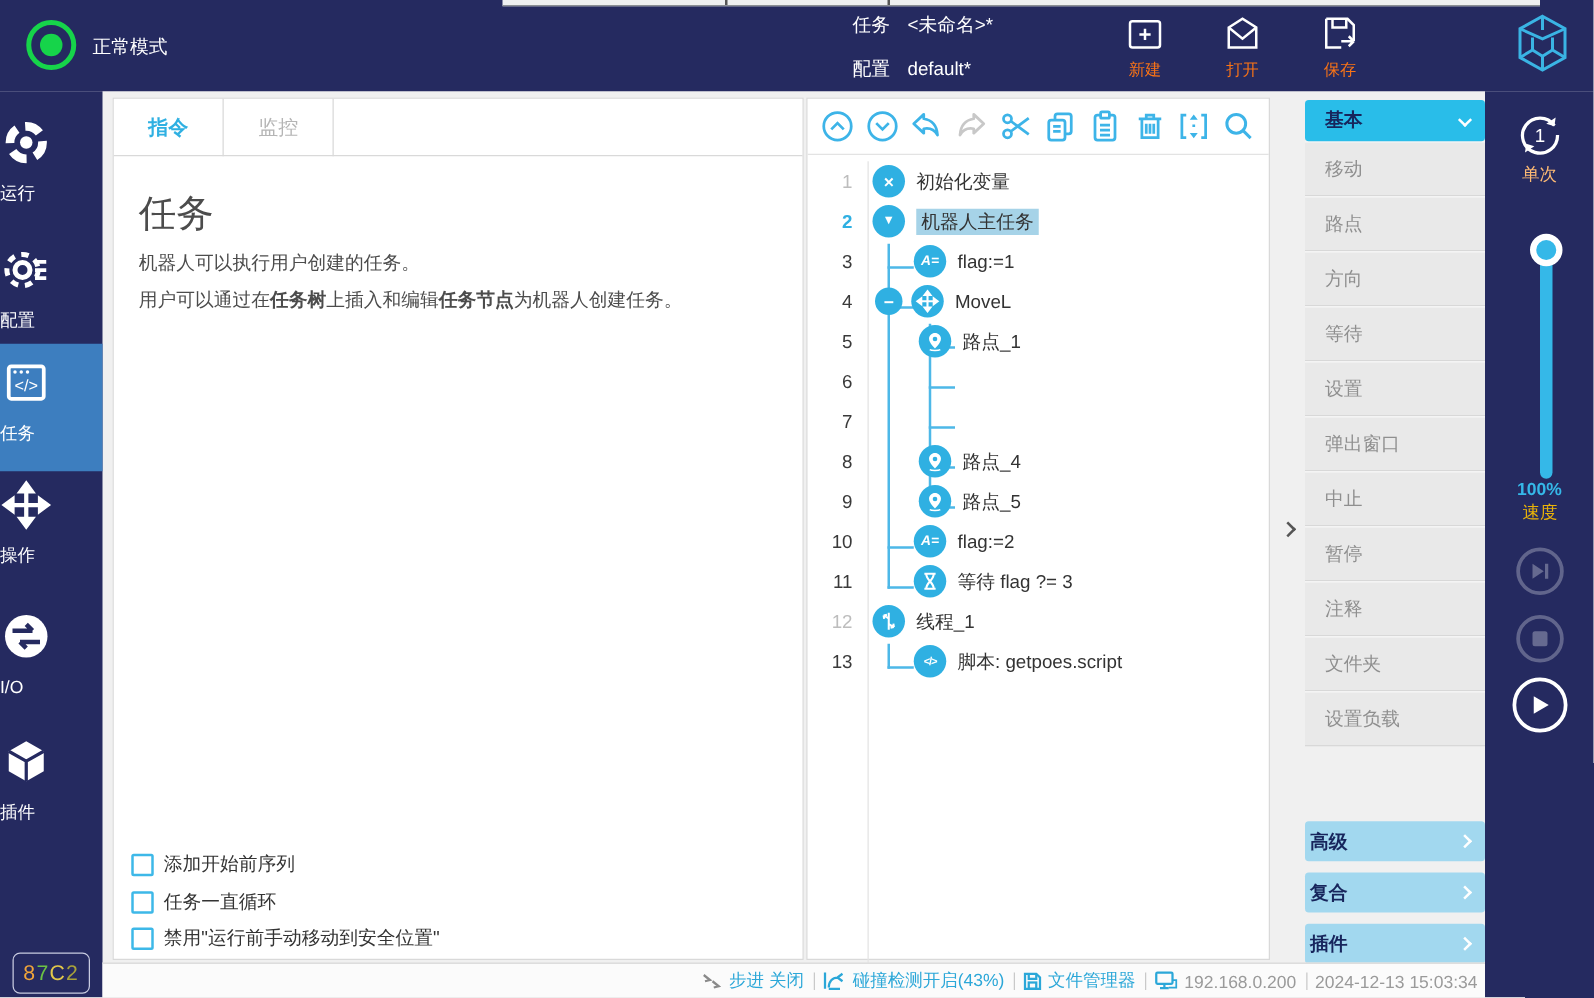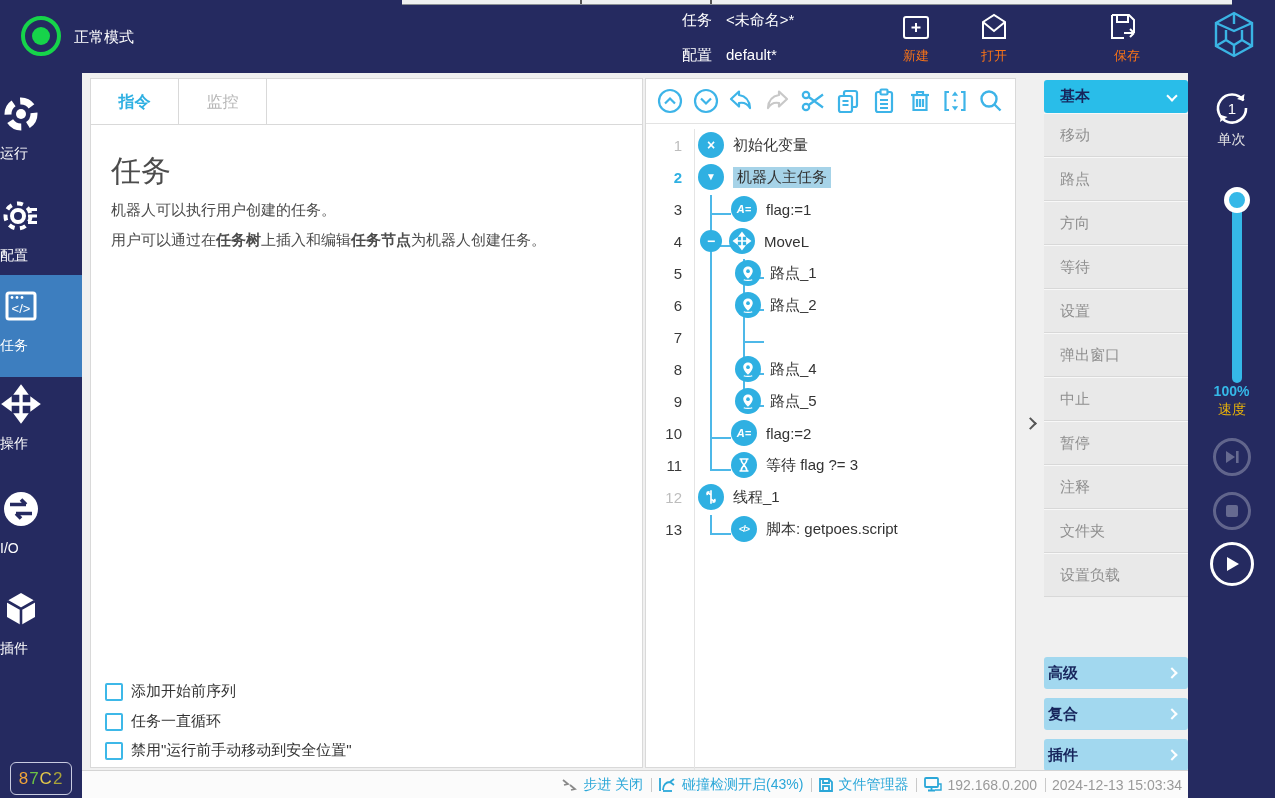--- a/index.html
+++ b/index.html
@@ -74,21 +74,21 @@
   .instr{position:absolute;left:1044px;top:80px;width:144px;height:691px;}
   .instr-head{height:33px;background:#29bde9;border-radius:3px;display:flex;align-items:center;font-size:15px;font-weight:bold;color:#17255c;padding-left:16px;position:relative;cursor:pointer;}
   .instr-head .chevD{position:absolute;right:12px;top:12px;width:8px;height:8px;border-left:2px solid #fff;border-bottom:2px solid #fff;transform:rotate(-45deg);}
   .iitem{height:44px;background:#e9e9e9;border-bottom:1px solid #d8d8d8;border-top:1px solid #f8f8f8;display:flex;align-items:center;padding-left:16px;font-size:15px;color:#8f8f8f;cursor:pointer;}
   .sectionbtn{position:absolute;left:0;width:144px;height:32px;background:#a2d8ef;border-radius:3px;display:flex;align-items:center;font-size:15px;font-weight:bold;color:#17255c;padding-left:4px;cursor:pointer;}
   .sectionbtn .chevR2{position:absolute;right:12px;width:8px;height:8px;border-top:2px solid #fff;border-right:2px solid #fff;transform:rotate(45deg);}
 
   
   .rail{position:absolute;left:1188px;top:73px;width:87px;height:725px;background:#252a60;}
   .railicon{position:absolute;left:0;top:14px;width:87px;display:flex;justify-content:center;}
-  .raillab{position:absolute;left:0;top:58px;width:87px;text-align:center;color:#e5e5e5;font-size:14px;}
+  .raillab{position:absolute;left:0;top:58px;width:87px;text-align:center;color:#fdba74;font-size:14px;}
   .slider-track{position:absolute;left:44px;top:124px;width:10px;height:186px;background:#35b8e8;border-radius:5px;cursor:pointer;}
   .slider-thumb{position:absolute;left:36px;top:114px;width:26px;height:26px;border-radius:50%;background:#35b8e8;border:5px solid #fff;cursor:pointer;}
   .speedpct{position:absolute;left:0;top:310px;width:87px;text-align:center;color:#35b8e8;font-size:14px;font-weight:bold;}
   .speedlab{position:absolute;left:0;top:328px;width:88px;text-align:center;color:#eab308;font-size:14px;}
   .tbtn-round{position:absolute;left:50%;transform:translateX(-50%);border-radius:50%;display:flex;align-items:center;justify-content:center;cursor:pointer;}
   .dim{border:3px solid rgba(255,255,255,0.28);}
   .lit{border:3px solid #fff;}
 
   
   .statusbar{position:absolute;left:82px;top:770px;width:1106px;height:28px;background:#fbfbfb;border-top:1px solid #d4d4d4;display:flex;align-items:center;justify-content:flex-end;padding-right:6px;font-size:14px;}
@@ -126,21 +126,21 @@
     </div>
     <div class="hbtn" style="left:962px;">
       <span>
           <svg width="34" height="34" viewBox="0 0 34 34" fill="none" stroke="#fff" stroke-width="2">
             <path d="M6 12l11-7 11 7v16H6z"></path>
             <path d="M6 12l11 9 11-9"></path>
           </svg>
         </span>
       <span class="blab">打开</span>
     </div>
-    <div class="hbtn" style="left:1076px;align-items:flex-end;">
+    <div class="hbtn" style="left:1040px;">
       <span>
           <svg width="34" height="34" viewBox="0 0 34 34" fill="none" stroke="#fff" stroke-width="2">
             <path d="M6 5h17l5 5v13"></path>
             <path d="M6 5v23h12"></path>
             <path d="M11 5v7h11V5"></path>
             <path d="M18 23h10m0 0l-4-4m4 4l-4 4"></path>
           </svg>
         </span>
       <span class="blab">保存</span>
     </div>
@@ -387,30 +387,20 @@
                 <path d="M13 4.5c3.4 0 6.2 2.7 6.2 6 0 4.5-6.2 10-6.2 10s-6.2-5.5-6.2-10c0-3.3 2.8-6 6.2-6z" fill="#fff"></path>
                 <circle cx="13" cy="10.6" r="2.4" fill="#2fb0e2"></circle>
                 <path d="M7.5 21.8c1.8 1.1 9.2 1.1 11 0" stroke="#fff" stroke-width="1.6" fill="none"></path>
               </svg>
             </div>
             <span class="tlabel">路点_1</span>
           </div>
       </div>
       <div class="trow">
         <div class="tnum">6</div>
-        <div class="tcontent ind2">
-            <div class="ic">
-              <svg width="20" height="20" viewBox="0 0 26 26">
-                <path d="M13 4.5c3.4 0 6.2 2.7 6.2 6 0 4.5-6.2 10-6.2 10s-6.2-5.5-6.2-10c0-3.3 2.8-6 6.2-6z" fill="#fff"></path>
-                <circle cx="13" cy="10.6" r="2.4" fill="#2fb0e2"></circle>
-                <path d="M7.5 21.8c1.8 1.1 9.2 1.1 11 0" stroke="#fff" stroke-width="1.6" fill="none"></path>
-              </svg>
-            </div>
-            <span class="tlabel">路点_2</span>
-          </div>
       </div>
       <div class="trow">
         <div class="tnum">7</div>
       </div>
       <div class="trow">
         <div class="tnum">8</div>
         <div class="tcontent ind2">
             <div class="ic">
               <svg width="20" height="20" viewBox="0 0 26 26">
                 <path d="M13 4.5c3.4 0 6.2 2.7 6.2 6 0 4.5-6.2 10-6.2 10s-6.2-5.5-6.2-10c0-3.3 2.8-6 6.2-6z" fill="#fff"></path>

